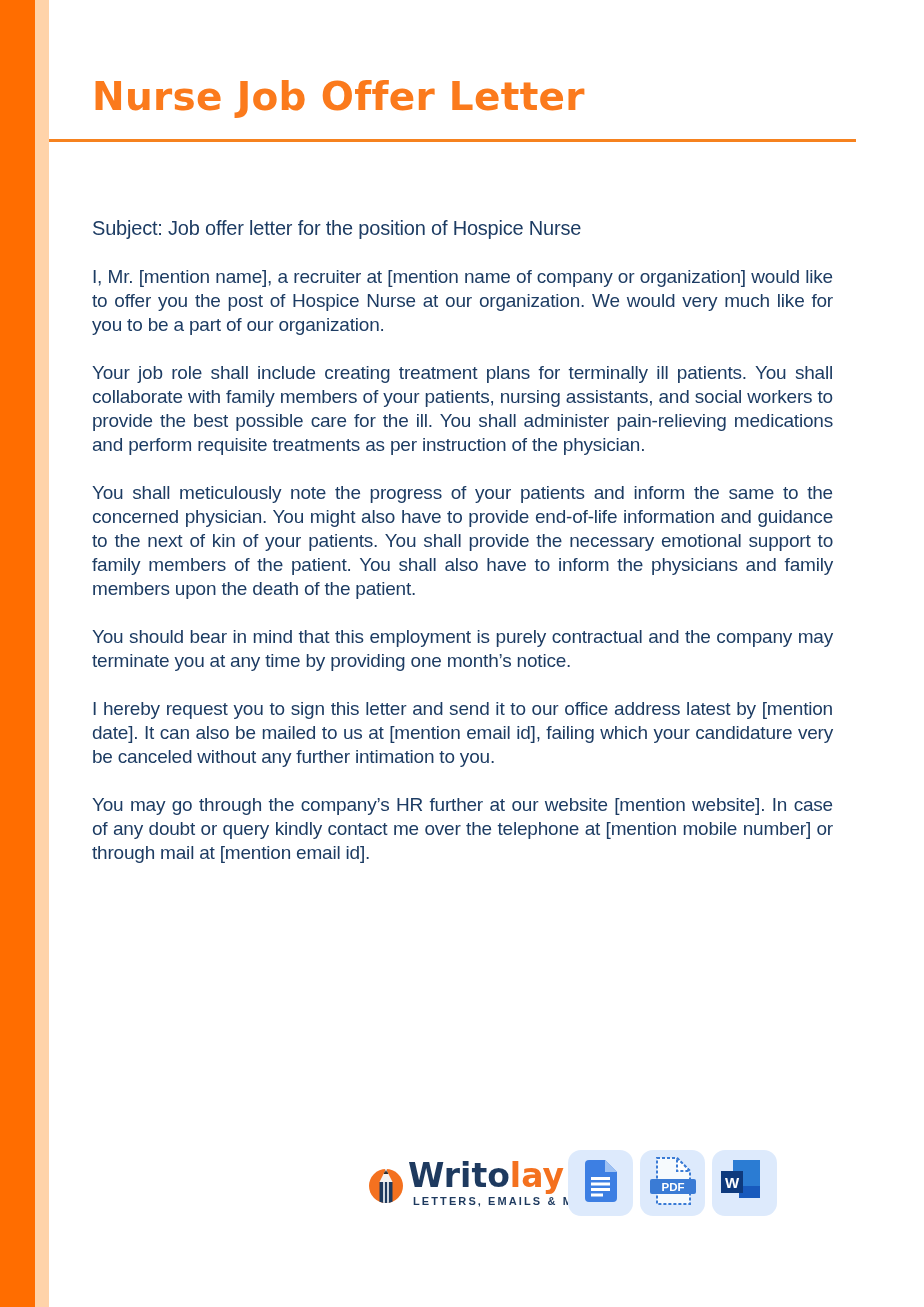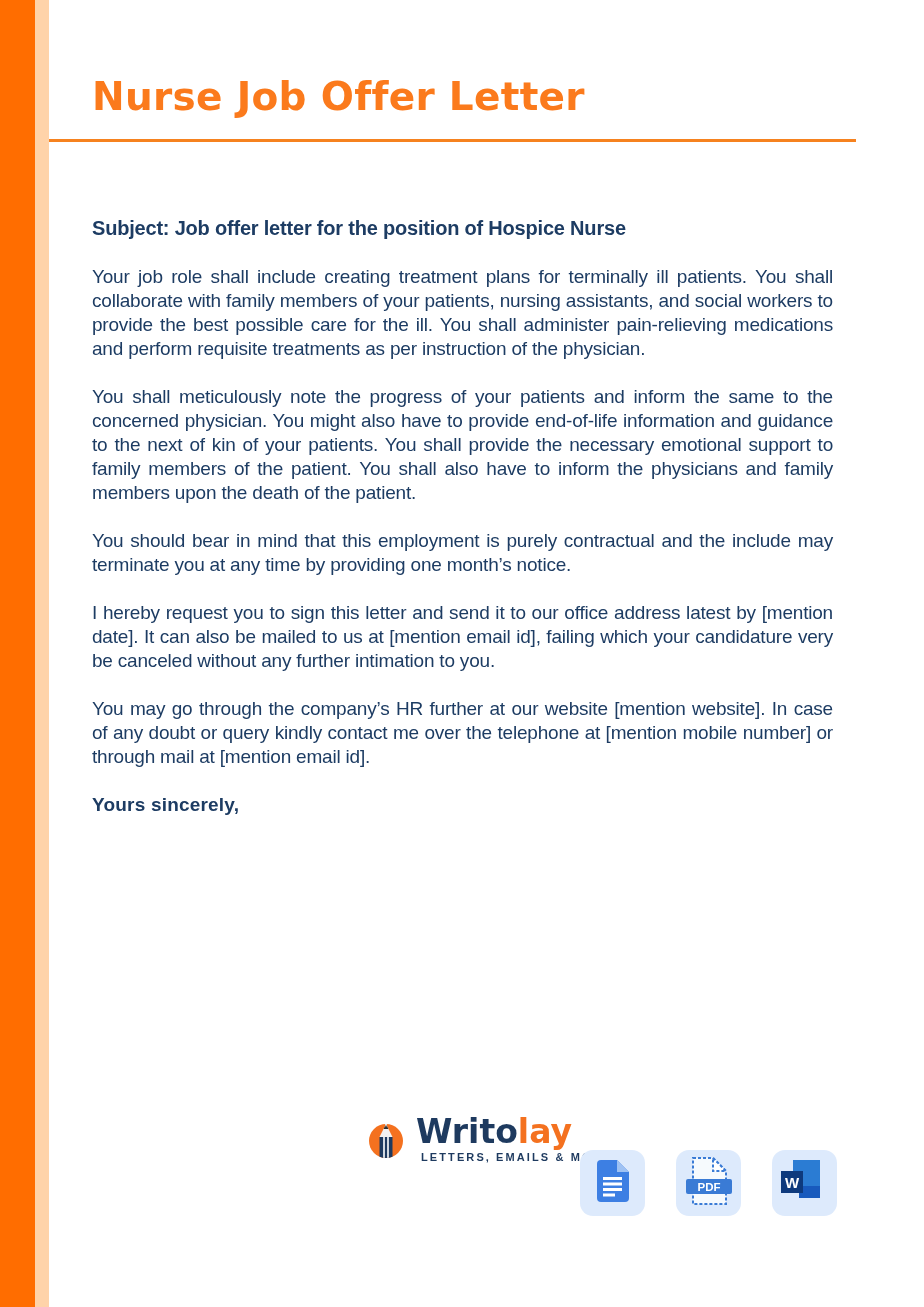--- a/index.html
+++ b/index.html
@@ -26,48 +26,48 @@
     position:absolute; left:49px; top:139px; width:875px; height:3px;
     background:#f6821f;
   }
 
   
   .letter {
     position:absolute; left:92px; top:216px; width:741px;
     color:#1d3c63;
     font-size:19px; line-height:24px; letter-spacing:-0.2px;
   }
-  .subject { font-weight:700; font-size:20px; margin-bottom:25px; }
+  .subject { font-weight:400; font-size:20px; margin-bottom:25px; }
   .para { text-align:justify; margin-bottom:24px; }
   .closing { font-weight:700; margin-bottom:26px; letter-spacing:0.2px; }
 
   
   .logo {
-    position:absolute; left:366px; top:1114px;
-    display:flex; align-items:flex-start; gap:10px;
+    position:absolute; left:366px; top:1158px;
+    display:flex; align-items:center; gap:2px;
   }
   .logo-mark { width:40px; height:48px; flex:0 0 auto; }
   .logo-text { display:flex; flex-direction:column; }
   .brand-line {
     font-size:33px; font-weight:800; line-height:36px;
     font-family:"DejaVu Sans","Liberation Sans",sans-serif;
     white-space:nowrap;
   }
   .brand-primary { color:#1e3a5f; }
   .brand-secondary { color:#f4711f; }
   .tagline {
     margin-top:1px; padding-left:5px;
     font-size:11px; font-weight:700; letter-spacing:2.1px;
     color:#1e3a5f; white-space:nowrap;
   }
 
   
   .downloads {
-    position:absolute; left:580px; top:1150px;
-    display:flex; gap:31px;text-align:center;
+    position:absolute; left:568px; top:1150px;
+    display:flex; gap:7px;text-align:center;
   }
   .tile {
     width:65px; height:66px; border-radius:13px;
     background:#ddeafc;
     display:flex; align-items:center; justify-content:center;
     cursor:pointer;
   }
   svg text { font-family:"Liberation Sans",sans-serif; }
 </style>
 </head>
@@ -76,26 +76,26 @@
 <div class="page">
 
   <div class="strip-orange"></div>
   <div class="strip-peach"></div>
 
   <h1 class="page-title">Nurse Job Offer Letter</h1>
   <div class="title-divider"></div>
 
   <div class="letter">
     <div class="subject">Subject: Job offer letter for the position of Hospice Nurse</div>
+    <p class="para">I, Mr. [mention name], a recruiter at [mention name of company or organization] would like to offer you the post of Hospice Nurse at our organization. We would very much like for you to be a part of our organization.</p>
     <p class="para">Your job role shall include creating treatment plans for terminally ill patients. You shall collaborate with family members of your patients, nursing assistants, and social workers to provide the best possible care for the ill. You shall administer pain-relieving medications and perform requisite treatments as per instruction of the physician.</p>
     <p class="para">You shall meticulously note the progress of your patients and inform the same to the concerned physician. You might also have to provide end-of-life information and guidance to the next of kin of your patients. You shall provide the necessary emotional support to family members of the patient. You shall also have to inform the physicians and family members upon the death of the patient.</p>
-    <p class="para">You should bear in mind that this employment is purely contractual and the include may terminate you at any time by providing one month’s notice.</p>
+    <p class="para">You should bear in mind that this employment is purely contractual and the company may terminate you at any time by providing one month’s notice.</p>
     <p class="para">I hereby request you to sign this letter and send it to our office address latest by [mention date]. It can also be mailed to us at [mention email id], failing which your candidature very be canceled without any further intimation to you.</p>
     <p class="para">You may go through the company’s HR further at our website [mention website]. In case of any doubt or query kindly contact me over the telephone at [mention mobile number] or through mail at [mention email id].</p>
-    <div class="closing">Yours sincerely,</div>
   </div>
 
   <div class="logo">
     <span class="logo-mark">
       <svg viewBox="0 0 40 48" width="40" height="48">
         <circle cx="20" cy="27" r="17" fill="#f4711f"></circle>
         <defs>
             <clipPath id="cclip">
               <circle cx="20" cy="27" r="17"></circle>
             </clipPath>

